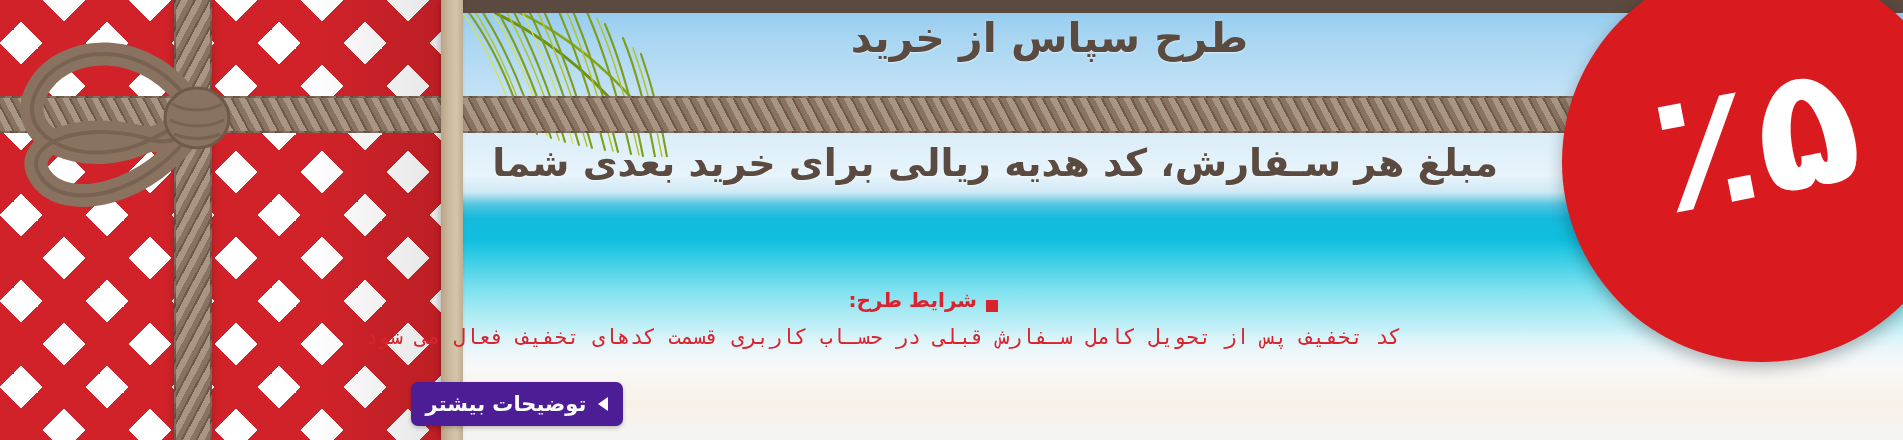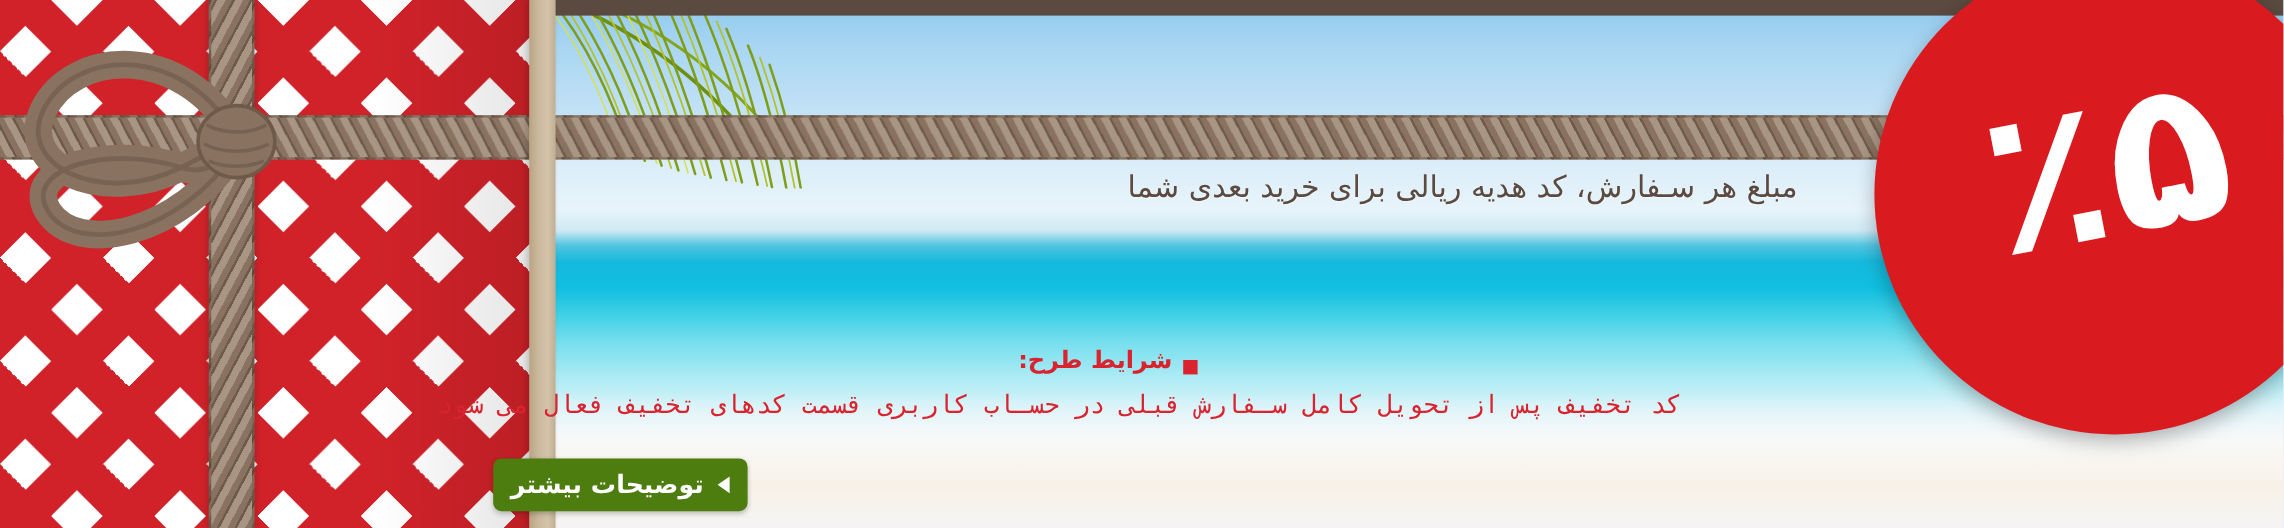--- a/index.html
+++ b/index.html
@@ -116,21 +116,21 @@
 
   
   .title{
     position:absolute;right:655px;top:14px;
     font-size:41px;font-weight:bold;color:#5b4a40;
     letter-spacing:0;white-space:nowrap;
     text-shadow:0 1px 2px rgba(255,255,255,.55);
   }
   .subtitle{
     position:absolute;right:405px;top:141px;
-    font-size:25px;font-weight:normal;color:#5b4a40;
+    font-size:38px;font-weight:bold;color:#5b4a40;
     white-space:nowrap;
     text-shadow:0 1px 2px rgba(255,255,255,.5);
   }
   .cond-head{
     position:absolute;right:905px;top:288px;
     display:flex;align-items:flex-end;gap:9px;
     font-size:20px;font-weight:bold;color:#d9232e;
     white-space:nowrap;
   }
   .bullet{
@@ -138,21 +138,21 @@
   }
   .cond-desc{
     position:absolute;right:502px;top:325px;
     font-size:21px;color:#d9232e;white-space:nowrap;font-family:Liberation Mono, monospace;
   }
 
   .cta{
     position:absolute;right:1280px;top:382px;
     display:flex;align-items:center;justify-content:center;gap:12px;
     width:212px;height:44px;
-    background:#4d7c0f;color:#fff;
+    background:#4c1d95;color:#fff;
     border:none;border-radius:7px;
     font-family:"DejaVu Sans","Liberation Sans",sans-serif;
     font-size:21px;font-weight:bold;
     cursor:pointer;
     box-shadow:0 2px 4px rgba(0,0,0,.22);
   }
   .cta .arrow{
     width:0;height:0;
     border-top:7px solid transparent;
     border-bottom:7px solid transparent;
@@ -235,20 +235,21 @@
       <g stroke="#6f5a4a" stroke-width="3" opacity=".7" fill="none">
         <path d="M172 104 C 186 112, 208 112, 222 104"></path>
         <path d="M170 120 C 186 128, 208 128, 224 120"></path>
         <path d="M174 134 C 188 140, 206 140, 220 134"></path>
       </g>
     </svg>
   </div>
 
   <div class="divider"></div>
 
+  <div class="title">طرح سپاس از خرید</div>
 
   <div class="subtitle">مبلغ هر سـفارش، کد هدیه ریالی برای خرید بعدی شما</div>
 
   <div class="cond-head">
     <span class="bullet"></span>
     <span>شرایط طرح:</span>
   </div>
 
   <div class="cond-desc">کد تخفیف پس از تحویل کامل سـفارش قبلی در حسـاب کاربری قسمت کدهای تخفیف فعال می شود</div>
 

